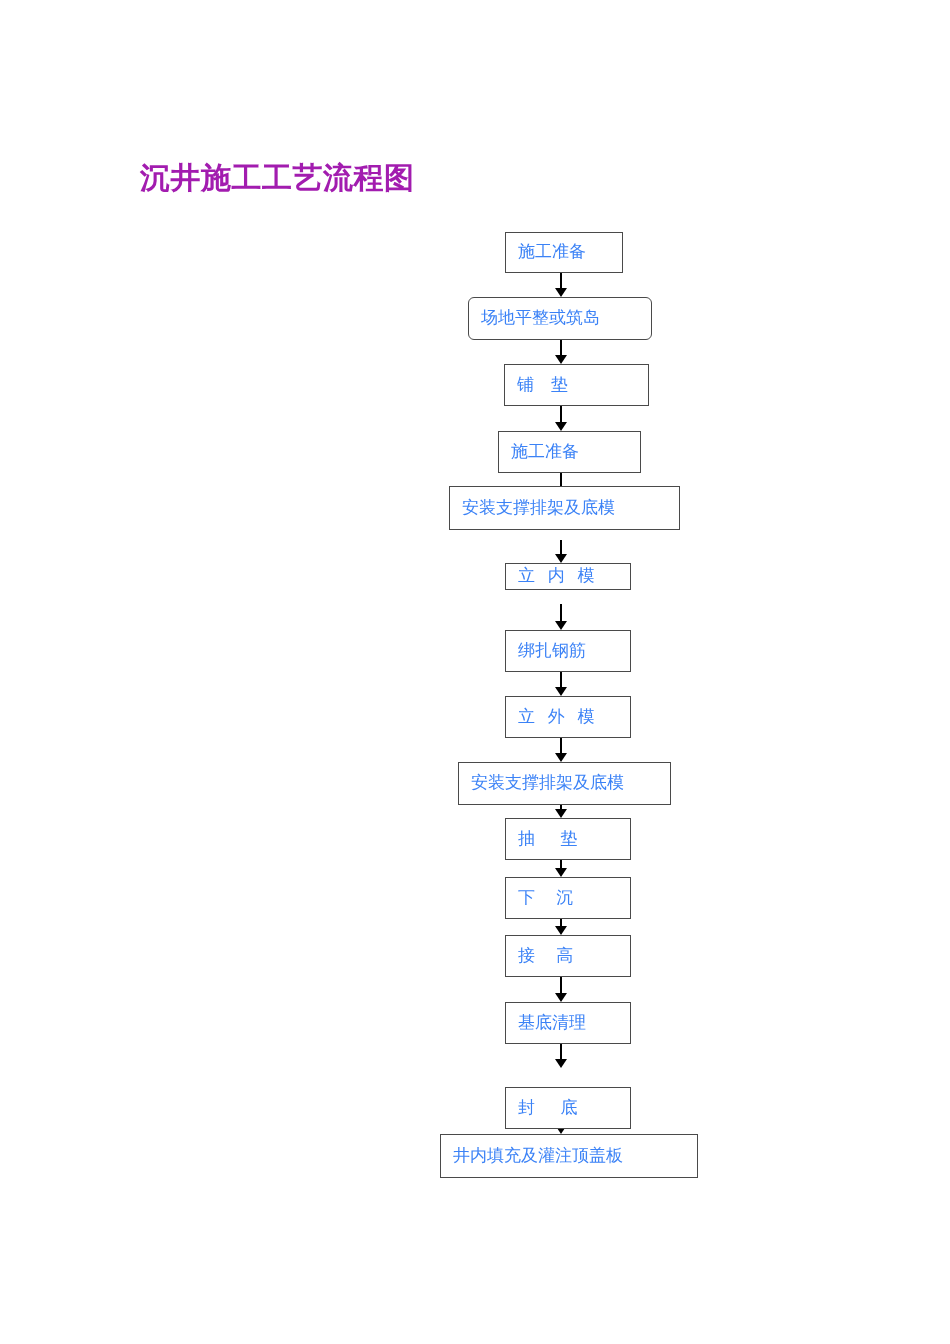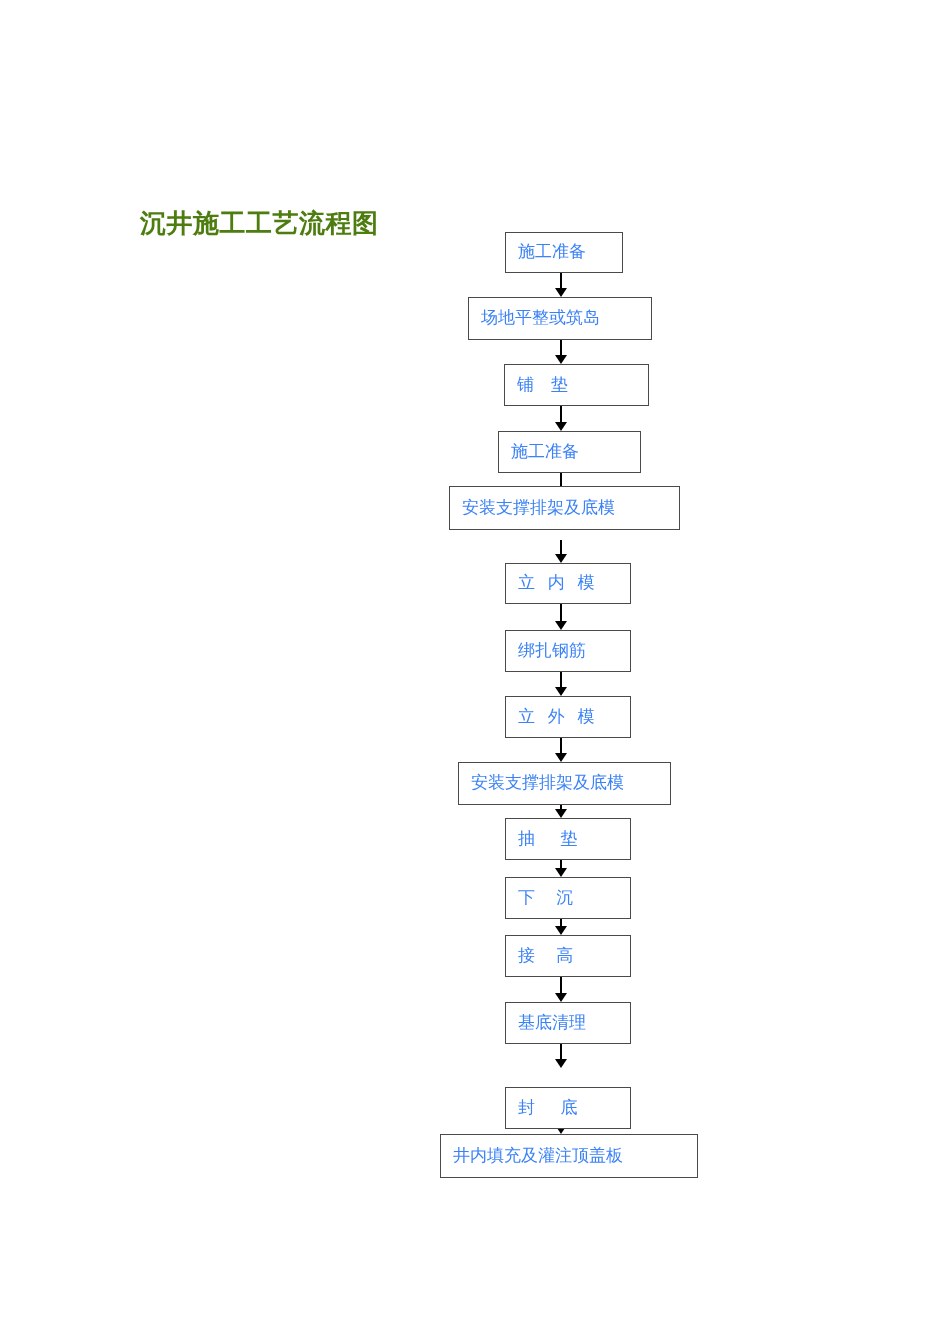--- a/index.html
+++ b/index.html
@@ -22,26 +22,25 @@
     width: 950px;
     height: 1344px;
     background: #ffffff;
   }
 
   #page-title {
     position: absolute;
     left: 140px;
     top: 158px;
     font-family: "Liberation Sans", "DejaVu Sans", sans-serif;
-    font-size: 26px;
+    font-size: 30px;
     font-weight: 700;
     letter-spacing: 0.5px;
-    color: #4d7c0f;
+    color: #a21caf;
     white-space: nowrap;
-    margin-top: 48px;
   }
 
   #flowchart {
     position: absolute;
     left: 0;
     top: 0;
     width: 950px;
     height: 1344px;
   }
 
@@ -111,33 +110,33 @@
       <div class="arrowhead" style="left: 555px; top: 926px; border-top-color: rgb(0, 0, 0);"></div>
       <div class="connector" style="left: 560px; top: 977px; height: 16px; background: rgb(0, 0, 0);"></div>
       <div class="arrowhead" style="left: 555px; top: 993px; border-top-color: rgb(0, 0, 0);"></div>
       <div class="connector" style="left: 560px; top: 1044px; height: 15px; background: rgb(0, 0, 0);"></div>
       <div class="arrowhead" style="left: 555px; top: 1059px; border-top-color: rgb(0, 0, 0);"></div>
       <div class="connector" style="left: 560px; top: 1110px; height: 15px; background: rgb(0, 0, 0);"></div>
       <div class="arrowhead" style="left: 555px; top: 1125px; border-top-color: rgb(0, 0, 0);"></div>
       <div class="node" style="left: 505px; top: 232px; width: 118px; height: 41px; border-color: rgb(74, 74, 74); background: rgb(255, 255, 255);">
         <span class="node-label">施工准备</span>
       </div>
-      <div class="node" style="left: 468px; top: 297px; width: 184px; height: 43px; border-color: rgb(74, 74, 74); background: rgb(255, 255, 255);">
+      <div class="node" style="left: 468px; top: 297px; width: 184px; height: 43px; border-color: rgb(74, 74, 74); background: rgb(255, 255, 255); border-radius: 6px;">
         <span class="node-label">场地平整或筑岛</span>
       </div>
       <div class="node" style="left: 492px; top: 364px; width: 145px; height: 42px; border-color: rgb(74, 74, 74); background: rgb(255, 255, 255); margin-left: 12px;">
         <span class="node-label">铺    垫</span>
       </div>
       <div class="node" style="left: 498px; top: 431px; width: 143px; height: 42px; border-color: rgb(74, 74, 74); background: rgb(255, 255, 255);">
         <span class="node-label">施工准备</span>
       </div>
       <div class="node" style="left: 449px; top: 486px; width: 231px; height: 44px; border-color: rgb(74, 74, 74); background: rgb(255, 255, 255);">
         <span class="node-label">安装支撑排架及底模</span>
       </div>
-      <div class="node" style="left: 505px; top: 563px; width: 126px; height: 41px; border-color: rgb(74, 74, 74); background: rgb(255, 255, 255);">
+      <div class="node" style="left: 505px; top: 563px; width: 126px; height: 27px; border-color: rgb(74, 74, 74); background: rgb(255, 255, 255);">
         <span class="node-label">立   内   模</span>
       </div>
       <div class="node" style="left: 505px; top: 630px; width: 126px; height: 42px; border-color: rgb(74, 74, 74); background: rgb(255, 255, 255);">
         <span class="node-label">绑扎钢筋</span>
       </div>
       <div class="node" style="left: 505px; top: 696px; width: 126px; height: 42px; border-color: rgb(74, 74, 74); background: rgb(255, 255, 255);">
         <span class="node-label">立   外   模</span>
       </div>
       <div class="node" style="left: 458px; top: 762px; width: 213px; height: 43px; border-color: rgb(74, 74, 74); background: rgb(255, 255, 255);">
         <span class="node-label">安装支撑排架及底模</span>

